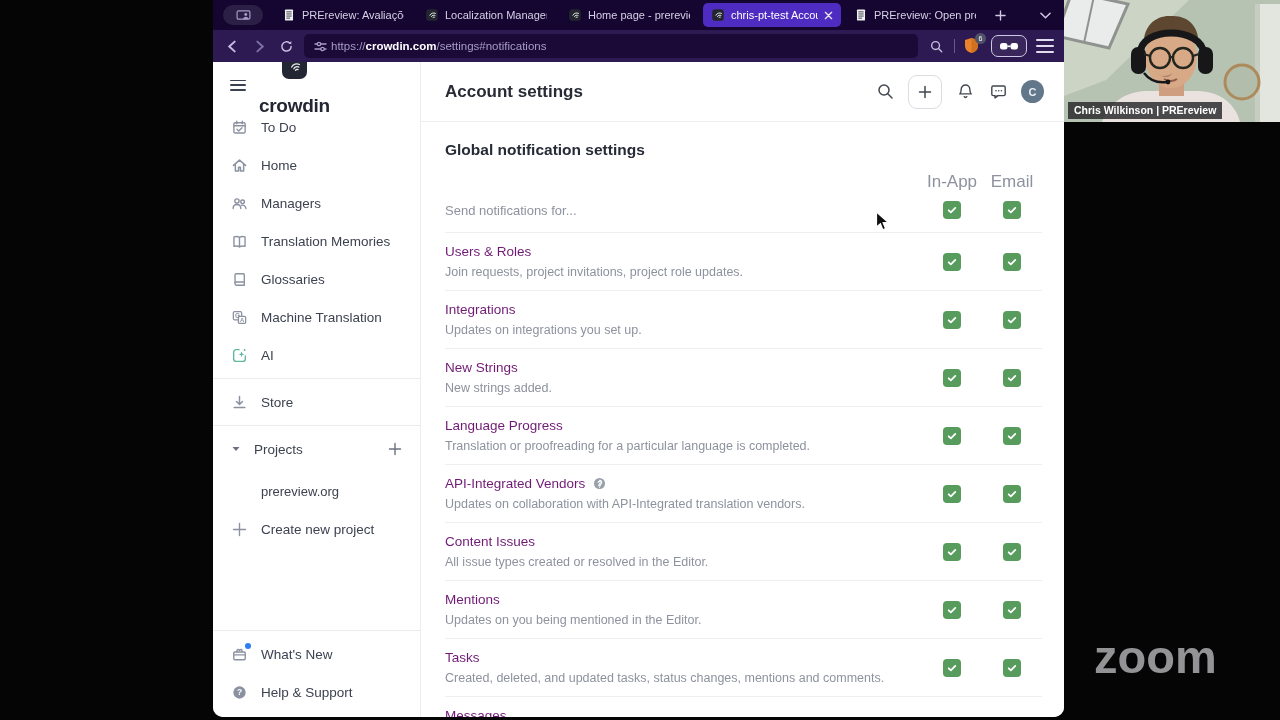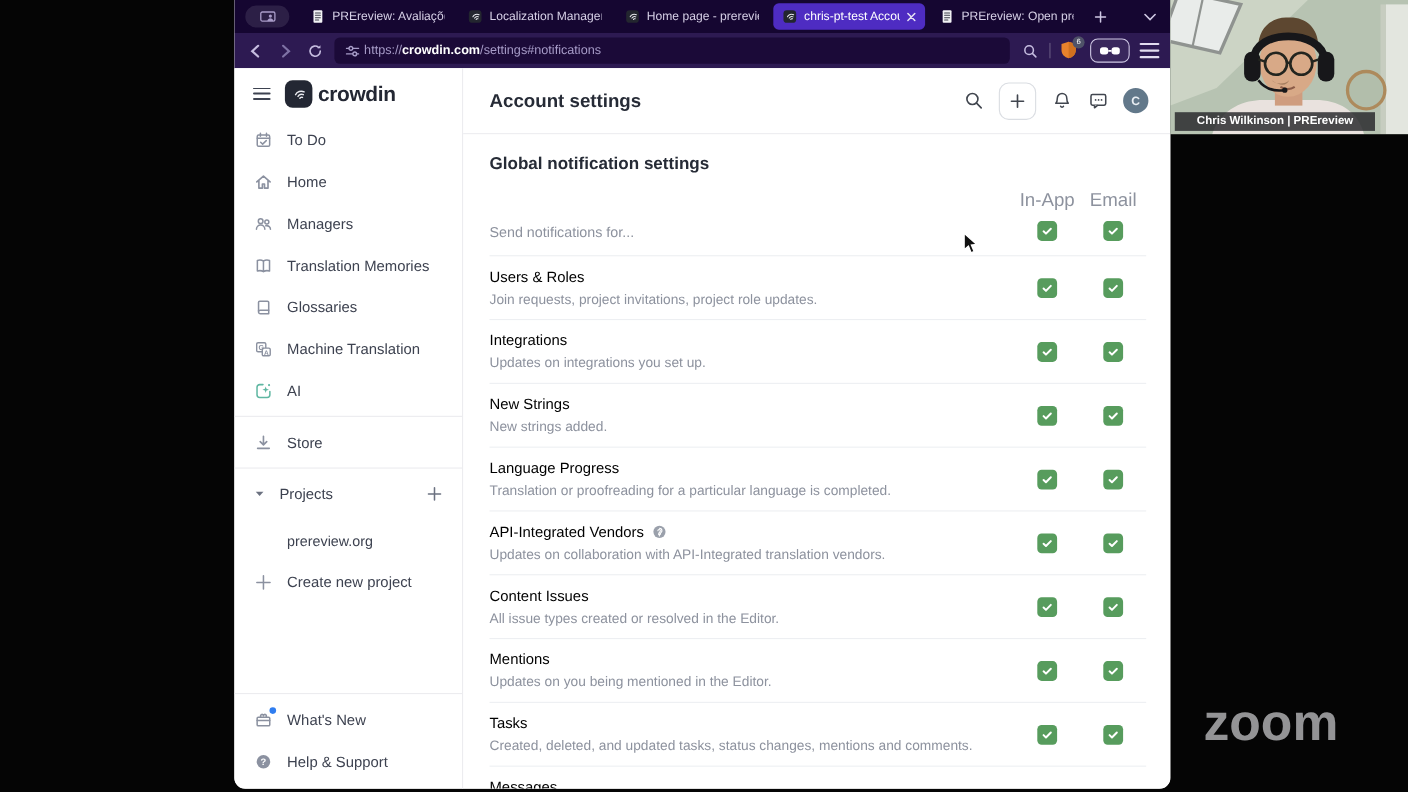--- a/index.html
+++ b/index.html
@@ -51,21 +51,21 @@
   .menu-btn { width:18px; height:14px; display:flex; flex-direction:column; justify-content:space-between; cursor:pointer; flex:none; }
   .menu-btn i { display:block; height:1.6px; background:#e3ddf0; border-radius:1px; }
 
   
   .app { flex:1; display:flex; background:#fff; min-height:0; }
 
   .sidebar { width:208px; flex:none; border-right:1px solid #ececef; display:flex; flex-direction:column; overflow:hidden; }
   .side-top { height:46px; flex:none; display:flex; align-items:center; gap:13px; padding:0 17px; }
   .burger { width:16px; height:11px; display:flex; flex-direction:column; justify-content:space-between; cursor:pointer; }
   .burger i { display:block; height:1.6px; background:#3d4250; border-radius:1px; }
-  .logo { display:flex; align-items:flex-end; gap:5px; cursor:pointer; }
+  .logo { display:flex; align-items:center; gap:16px; cursor:pointer;flex-direction:column; }
   .logo-mark { width:25px; height:25px; border-radius:7px; background:#232733; display:flex; align-items:center; justify-content:center; }
   .logo-mark svg { width:17px; height:17px; }
   .logo-text { font-size:19px; font-weight:bold; color:#232733; letter-spacing:-.3px; }
 
   .side-item { height:38px; flex:none; display:flex; align-items:center; gap:13px; padding:0 18px;
                font-size:13.5px; color:#3d4250; cursor:pointer; }
   .side-icon { width:17px; height:17px; color:#8b91a0; display:flex; flex:none; }
   .side-icon svg { width:17px; height:17px; }
   [data-name="ai-icon"] { color:#5fb7a2; }
   .side-divider { height:1px; background:#ececef; margin:4px 0; flex:none; }
@@ -93,34 +93,34 @@
             display:flex; align-items:center; justify-content:center; cursor:pointer; }
 
   .content { flex:1; padding:0 22px 0 24px; overflow:hidden; display:flex; flex-direction:column; }
   .section-title { margin-top:19px; font-size:15.5px; font-weight:bold; color:#262b36; flex:none; }
   .col-headers { display:flex; justify-content:flex-end; margin-top:13px; font-size:17px; color:#8d929e; flex:none; }
   .col-headers span { width:60px; text-align:center; }
   .send-row { display:flex; align-items:center; padding:9px 0 13px; border-bottom:1px solid #edeff2; flex:none; }
   .send-label { flex:1; font-size:13px; color:#8d929e; }
   .row { display:flex; align-items:center; padding:9px 0; border-bottom:1px solid #edeff2; min-height:58px; flex:none; }
   .row-text { flex:1; min-width:0; }
-  .row-title { font-size:13.5px; color:#000000; display:flex; gap:7px; }
+  .row-title { font-size:13.5px; color:#701a75; display:flex; gap:7px; }
   .row-desc { font-size:12.5px; color:#8d929e; margin-top:6px; }
   .badge-ic { width:15px; height:15px; display:inline-flex; }
   .badge-ic svg { width:15px; height:15px; }
   .ccol { width:60px; flex:none; display:flex; justify-content:center; }
   .checkbox { width:18px; height:18px; border-radius:4px; background:#579c5d; display:flex; align-items:center; justify-content:center; cursor:pointer; }
   .checkbox svg { width:12px; height:12px; }
   .checkbox.off { background:#f2f3f5; border:1px solid #e0e3e7; }
 
   
   .webcam { position:absolute; left:1064px; top:0; width:216px; height:122px; overflow:hidden; background:#b7c3b2; }
   .webcam svg.scene { position:absolute; inset:0; width:216px; height:122px; }
   .nametag { position:absolute; left:4px; bottom:3px; background:rgba(38,38,42,.82); color:#fff;
-             font-size:10.5px; font-weight:bold; padding:2px 20px; line-height:13px; white-space:nowrap; }
+             font-size:10.5px; font-weight:bold; padding:2px 6px; line-height:13px; white-space:nowrap; }
 
   
   .zoom-watermark { position:absolute; left:1094px; top:633px; font-size:47px; font-weight:bold;
                     color:#939395; letter-spacing:0; line-height:1; }
 
   
   .cursor { position:absolute; left:875px; top:211px; width:15px; height:21px; pointer-events:none; }
   .cursor svg { width:15px; height:21px; }
 </style>
 </head>

